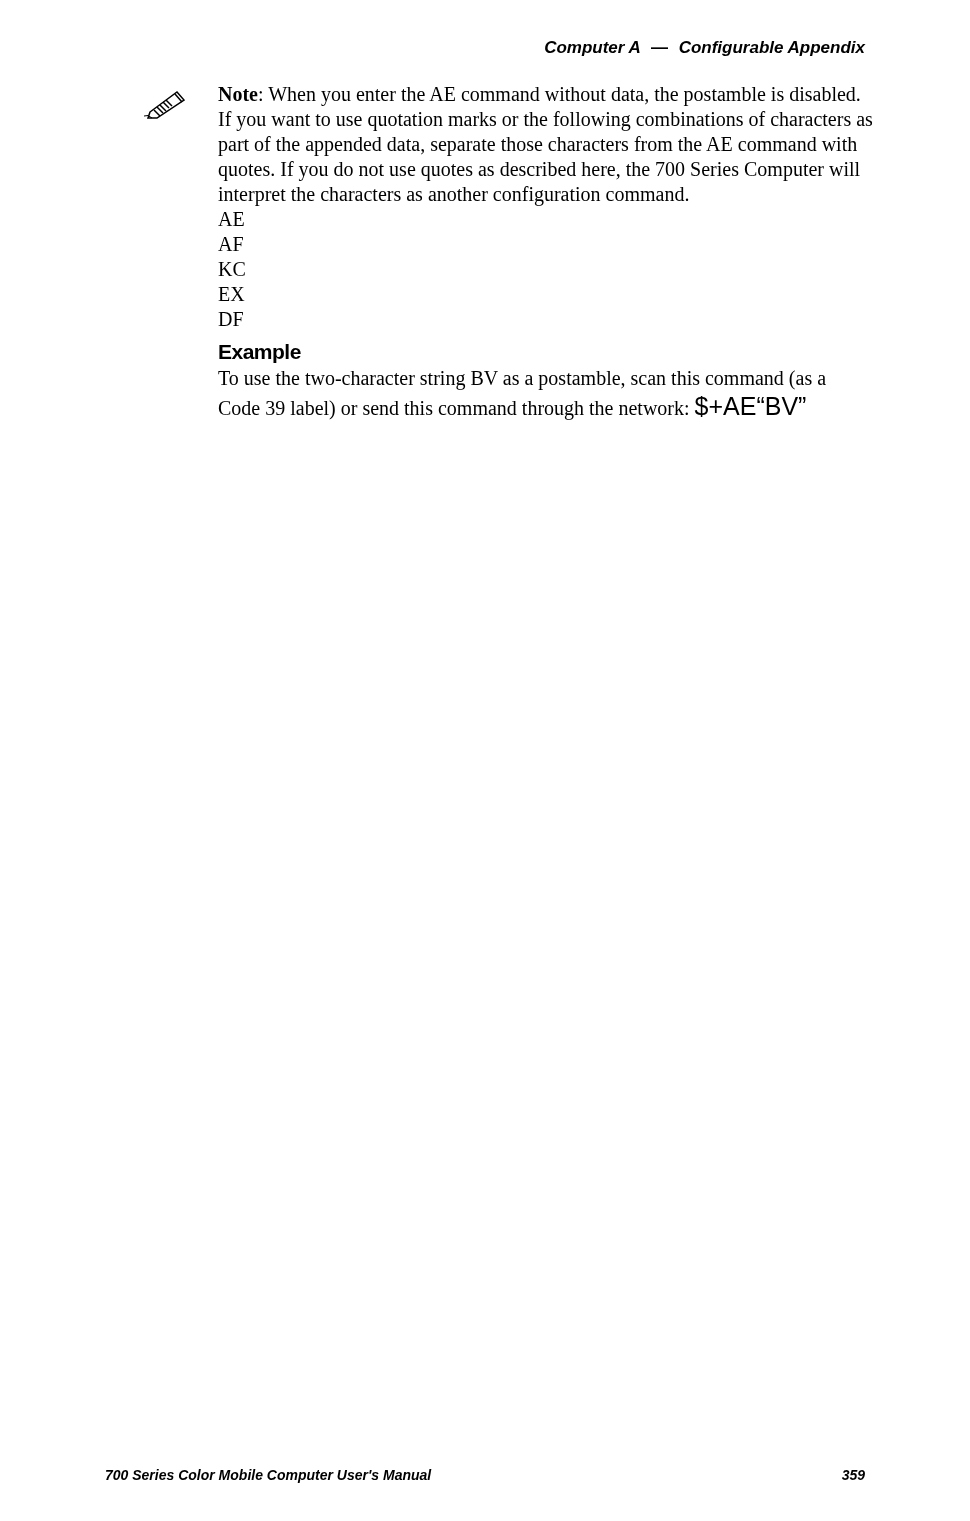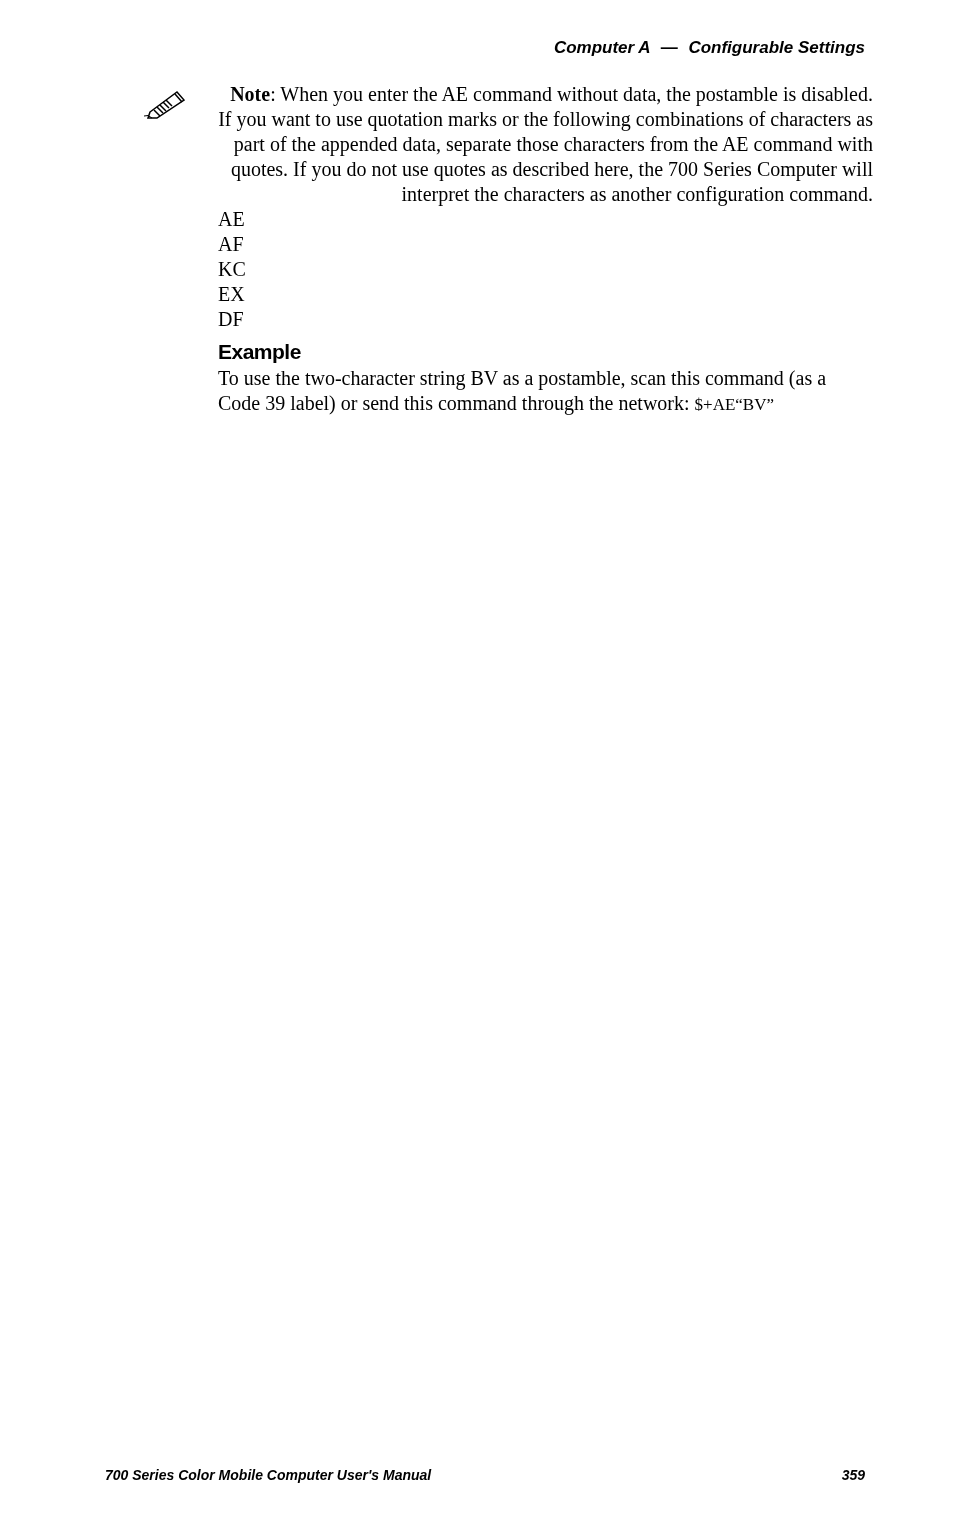--- a/index.html
+++ b/index.html
@@ -37,21 +37,21 @@
     .note-icon {
       position: absolute;
       top: 84px;
       left: 142px;
       width: 50px;
       height: 36px;
     }
     .note-para {
       font-size: 20px;
       line-height: 1.25;
-      text-align: right;
+      text-align: left;
     }
     .note-label {
       font-weight: bold;
     }
     .code-list {
       font-size: 20px;
       line-height: 1.25;
       margin-top: 0px;
     }
     .example-heading {
@@ -60,43 +60,43 @@
       font-size: 21px;
       margin-top: 8px;
       letter-spacing: -0.5px;
     }
     .example-para {
       font-size: 20px;
       line-height: 1.25;
       margin-top: 2px;
     }
     .mono {
-      font-family: Liberation Serif, serif;
-      font-size: 17px;
+      font-family: Liberation Sans, sans-serif;
+      font-size: 25px;
     }
     .footer {
       position: absolute;
       bottom: 38px;
       left: 105px;
       right: 105px;
       display: flex;
       justify-content: space-between;
       font-family: Arial, Helvetica, sans-serif;
       font-style: italic;
       font-weight: bold;
       font-size: 14px;
     }
   </style>
 </head>
 <body>
 
 <div class="header">
   <span>Computer A</span>
   <span class="dash">—</span>
-  <span>Configurable Settings</span>
+  <span>Configurable Appendix</span>
 </div>
 
 <div class="note-icon">
   <svg viewBox="0 0 50 36" width="50" height="36">
     <g stroke="#000" stroke-width="1.5" fill="none">
       <path d="M 8 28 L 35 8 L 42 16 L 15 34 L 6 34 L 8 28 Z" fill="white"></path>
       <line x1="33" y1="10" x2="40" y2="18"></line>
       <line x1="12" y1="26" x2="18" y2="32"></line>
       <line x1="15" y1="23" x2="21" y2="29"></line>
       <line x1="18" y1="21" x2="24" y2="27"></line>

